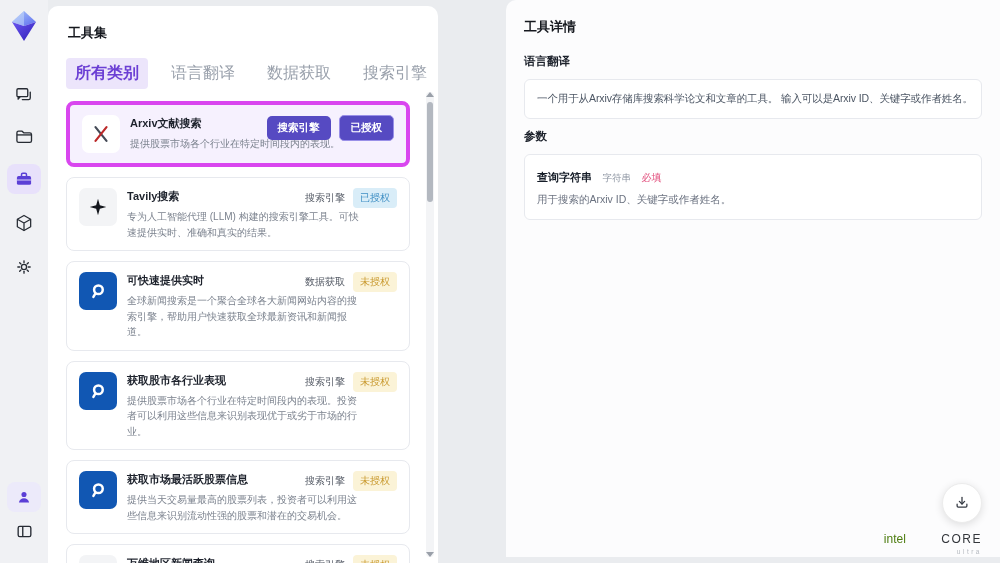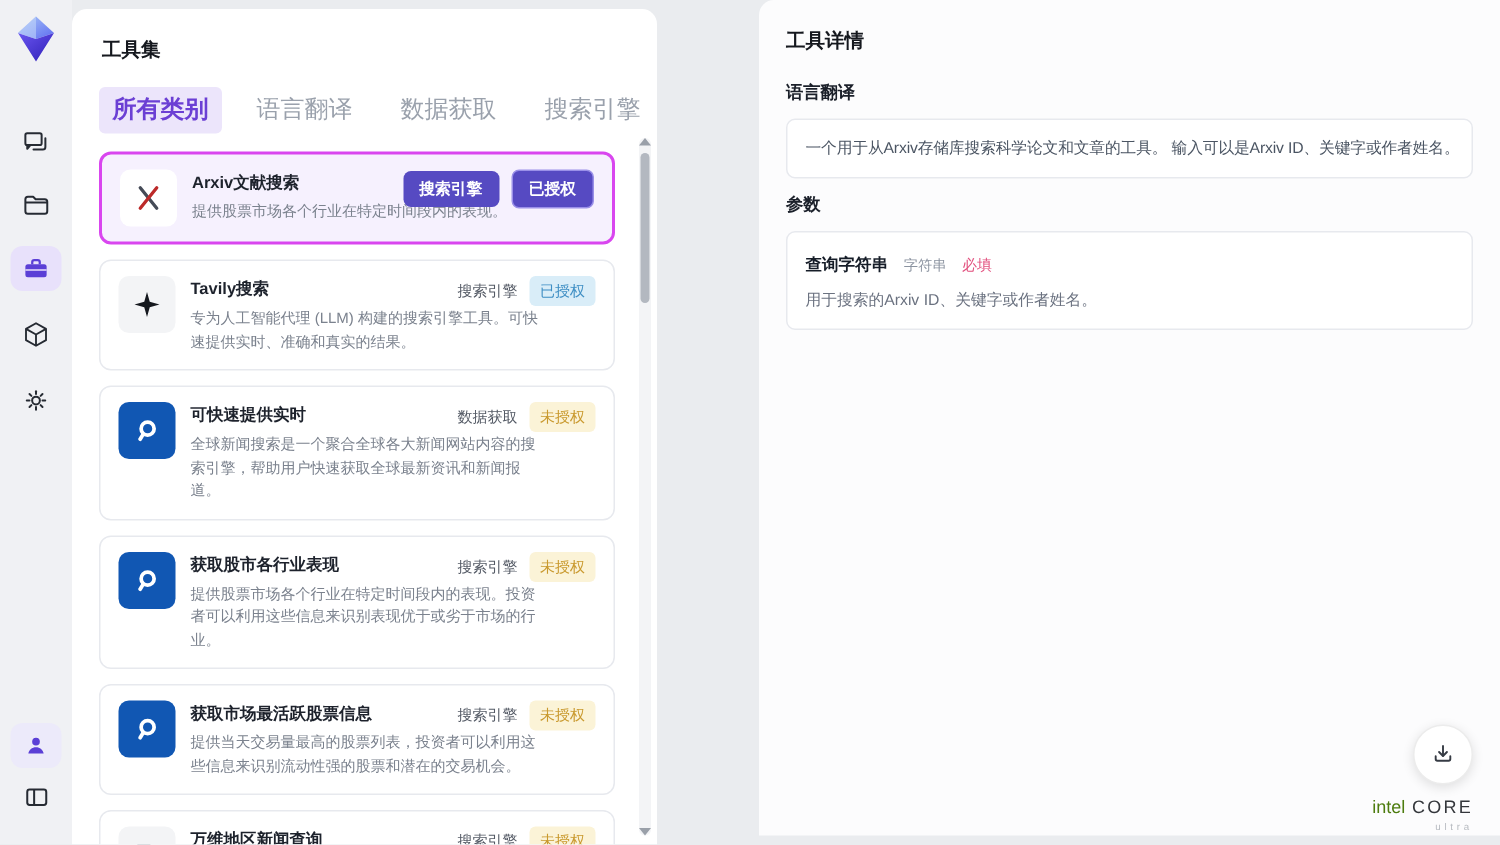--- a/index.html
+++ b/index.html
@@ -27,21 +27,21 @@
   
   .tabs { display:flex; gap:14px; align-items:center; margin-bottom:12px; }
   .tab { font-size:16px; color:#9aa1ac; padding:5px 9px; border-radius:4px; cursor:pointer; white-space:nowrap; }
   .tab.active { background:#ece5fb; color:#6b3fd4; font-weight:bold; }
   
   .list { display:flex; flex-direction:column; gap:10px; margin-right:14px; }
   .card {
     display:flex; gap:10px; padding:10px 12px; background:#fff;
     border:1px solid #e7e9ee; border-radius:8px; position:relative; cursor:pointer;
   }
-  .card.selected { background:#f6f1fe; border:2px solid #d946ef; }
+  .card.selected { background:#f6f1fe; border:4px solid #d946ef; }
   .icon-box { width:38px; height:38px; border-radius:7px; flex:none; display:flex; align-items:center; justify-content:center; }
   .icon-box.white { background:#ffffff; }
   .icon-box.gray { background:#f3f4f6; }
   .icon-box.blue { background:#1157b3; }
   .card-body { flex:1; min-width:0; padding-top:1px; }
   .card-title { font-size:11px; font-weight:bold; color:#1d222c; margin-bottom:5px; }
   .card-desc { font-size:10px; line-height:1.55; color:#7b828e; max-width:238px; }
   .badges { position:absolute; right:12px; top:10px; display:flex; gap:8px; align-items:center; }
   .badge-solid {
     background:#564ac2; color:#fff; font-size:10.5px; font-weight:bold;
@@ -72,21 +72,21 @@
   .param-req { font-size:10px; color:#e2507e; margin-left:6px; }
   .param-desc { font-size:10.5px; color:#6b7280; margin-top:8px; }
   
   .fab {
     position:absolute; right:18px; bottom:40px; width:40px; height:40px; border-radius:50%;
     background:#fff; border:1px solid #ececec; box-shadow:0 2px 8px rgba(0,0,0,0.12);
     display:flex; align-items:center; justify-content:center; cursor:pointer;
   }
   .brand { position:absolute; right:18px; bottom:8px; text-align:right; line-height:1.1; }
   .brand .intel { font-size:12px; font-weight:normal; color:#4d7c0f; }
-  .brand .core { font-size:12px; color:#33363b; letter-spacing:1.5px; text-transform:uppercase; }
+  .brand .core { font-size:12px; color:#33363b; letter-spacing:1.5px; text-transform:uppercase;margin-left:31px; }
   .brand .ultra { display:block; font-size:6.5px; letter-spacing:2.5px; color:#b6bac0; margin-top:1px; }
 </style>
 </head>
 <body>
 
 <div class="rail">
   <div class="item logo">
     <svg width="30" height="34" viewBox="0 0 30 34">
       <defs>
         <linearGradient id="g1" x1="0" y1="0" x2="1" y2="1">

